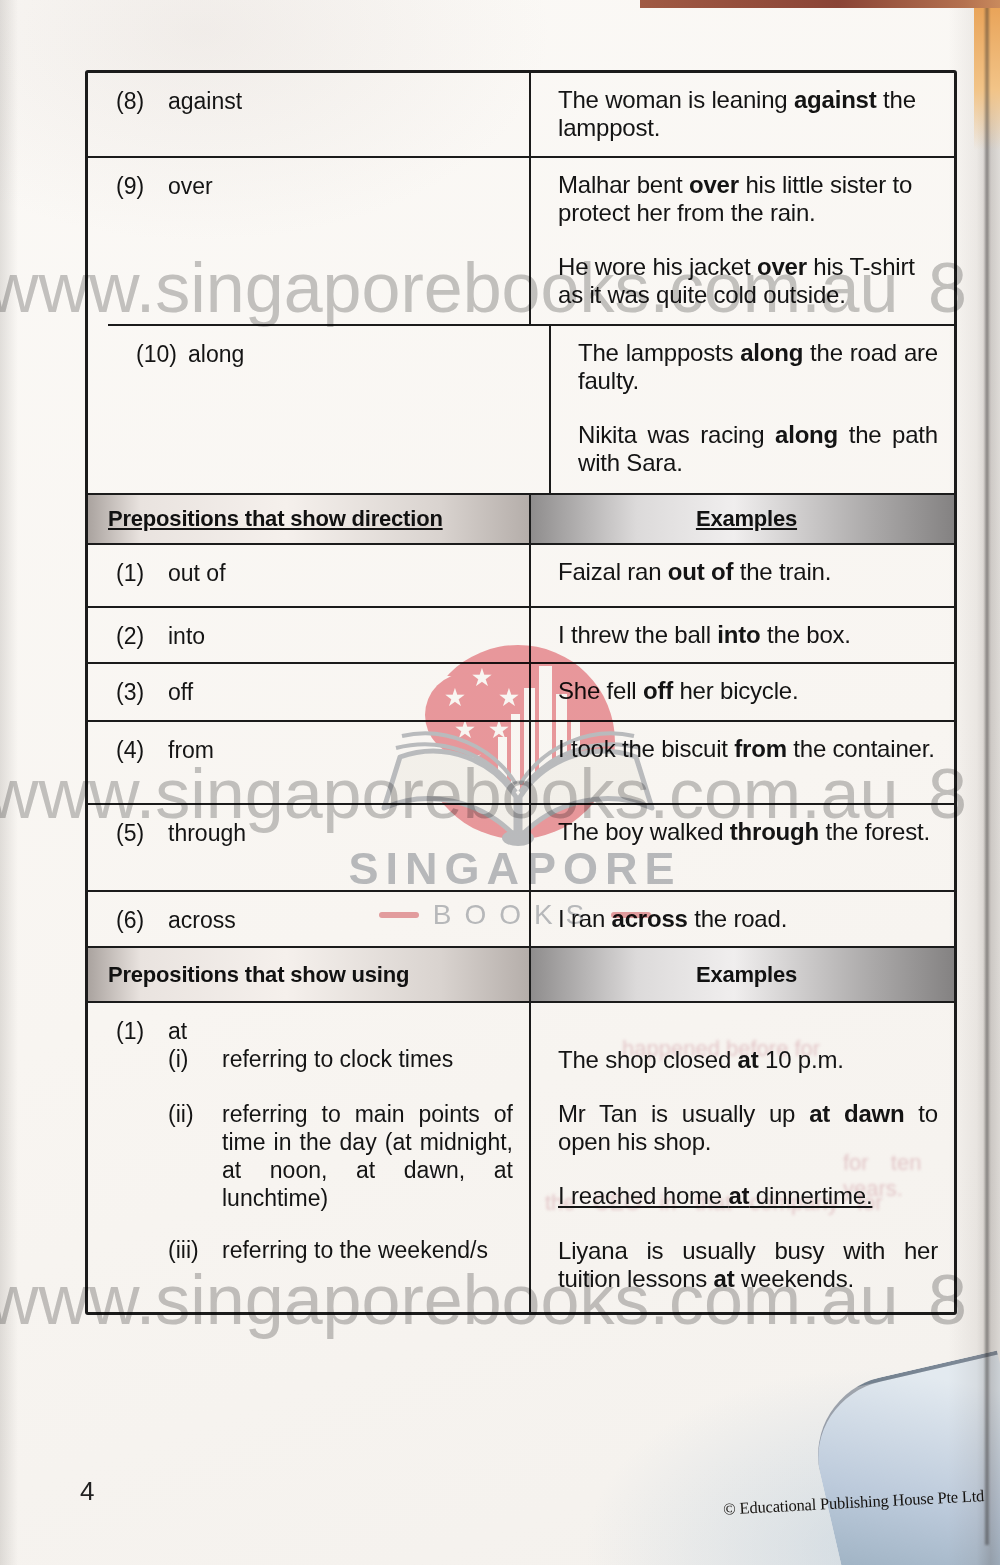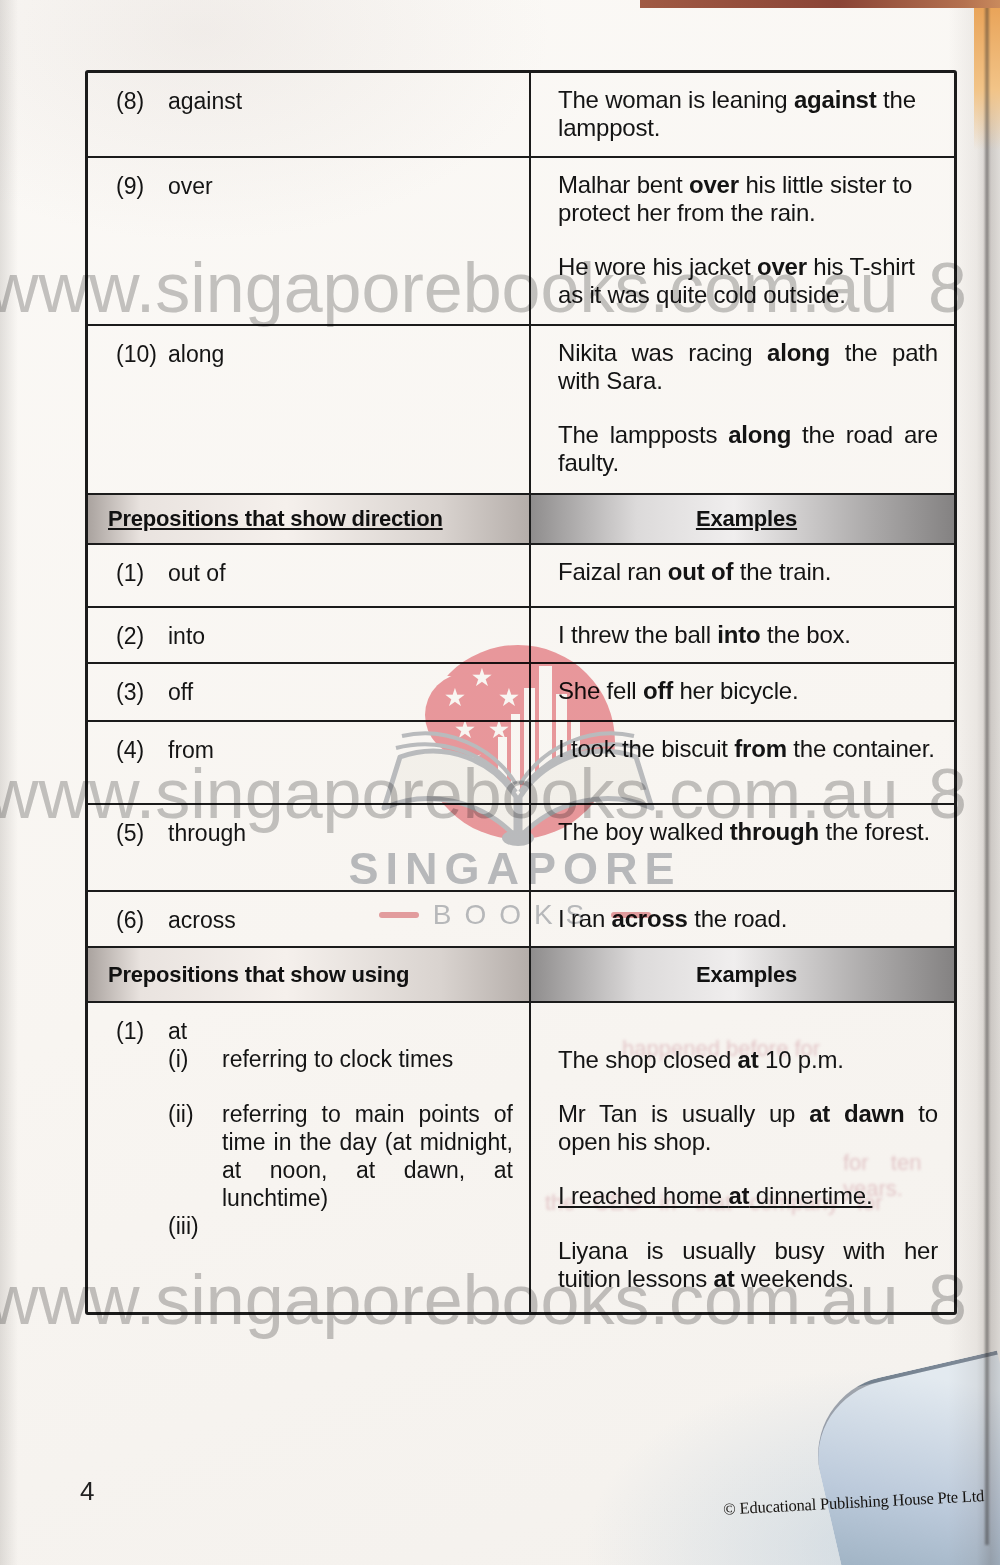--- a/index.html
+++ b/index.html
@@ -123,30 +123,30 @@
           <span class="num">(9)</span>
           <div class="wmain">
             <div class="word">over</div>
           </div>
         </div>
         <div class="cell r ecell">
           <p>Malhar bent <b>over</b> his little sister to protect her from the rain.</p>
           <p>He wore his jacket <b>over</b> his T-shirt as it was quite cold outside.</p>
         </div>
       </div>
-      <div class="trow entry" style="min-height: 169px;">
+      <div class="trow entry" style="min-height: 169px; margin-left: 20px;">
         <div class="cell l wcell">
           <span class="num">(10)</span>
           <div class="wmain">
             <div class="word">along</div>
           </div>
         </div>
         <div class="cell r ecell">
+          <p class="just">The lampposts <b>along</b> the road are faulty.</p>
           <p class="just">Nikita was racing <b>along</b> the path with Sara.</p>
-          <p class="just">The lampposts <b>along</b> the road are faulty.</p>
         </div>
       </div>
       <div class="trow header" style="min-height: 50px; text-decoration: underline;">
         <div class="cell l hcell">Prepositions that show direction</div>
         <div class="cell r hcell hr">Examples</div>
       </div>
       <div class="trow entry" style="min-height: 63px;">
         <div class="cell l wcell">
           <span class="num">(1)</span>
           <div class="wmain">
@@ -222,22 +222,23 @@
           <div class="wmain">
             <div class="word">at</div>
             <div class="subitem" style="margin-top: 0px;">
               <span class="smark">(i)</span>
               <div class="stext">referring to clock times</div>
             </div>
             <div class="subitem" style="margin-top: 27px;">
               <span class="smark">(ii)</span>
               <div class="stext just">referring to main points of time in the day (at midnight, at noon, at dawn, at lunchtime)</div>
             </div>
-            <div class="subitem" style="">
+            <div class="subitem" style="margin-top: 24px;">
               <span class="smark">(iii)</span>
+              <div class="stext just">referring to the weekend/s</div>
             </div>
           </div>
         </div>
         <div class="cell r ecell">
           <p style="margin-top: 30px;">The shop closed <b>at</b> 10 p.m.</p>
           <p class="just" style="margin-top: 26px;">Mr Tan is usually up <b>at dawn</b> to open his shop.</p>
           <p style="margin-top: 26px; text-decoration: underline;">I reached home <b>at</b> dinnertime.</p>
           <p class="just" style="margin-top: 27px;">Liyana is usually busy with her tuition lessons <b>at</b> weekends.</p>
         </div>
       </div>

